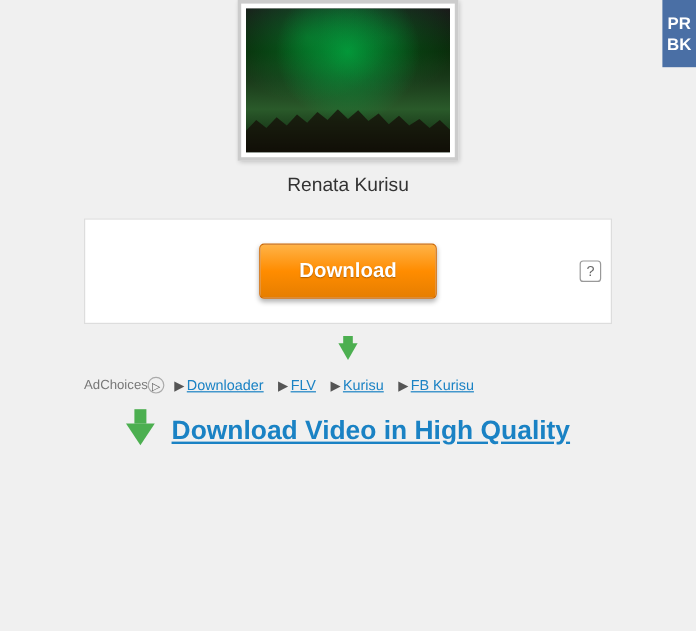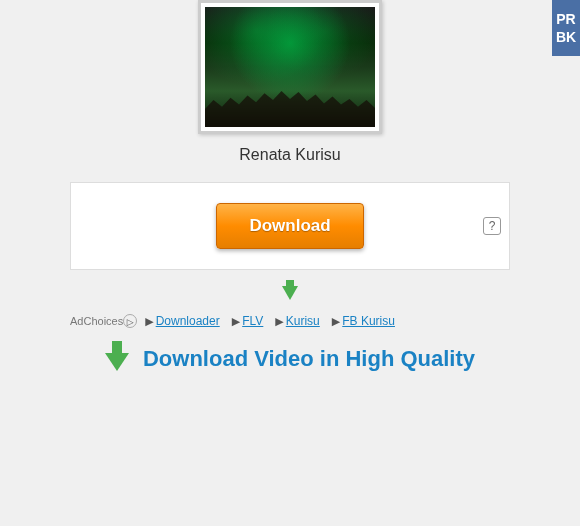--- a/index.html
+++ b/index.html
@@ -242,20 +242,21 @@
       height: 0;
       border-left: 12px solid transparent;
       border-right: 12px solid transparent;
       border-top: 18px solid #4caf50;
     }
 
     .download-high-text {
       color: #1a82c4;
       font-size: 22px;
       font-weight: bold;
+      text-decoration: underline;
       cursor: pointer;
     }
   </style>
 </head>
 <body>
 
 <div class="prbk-badge">
   <span>PR</span>
   <span>BK</span>
 </div>

